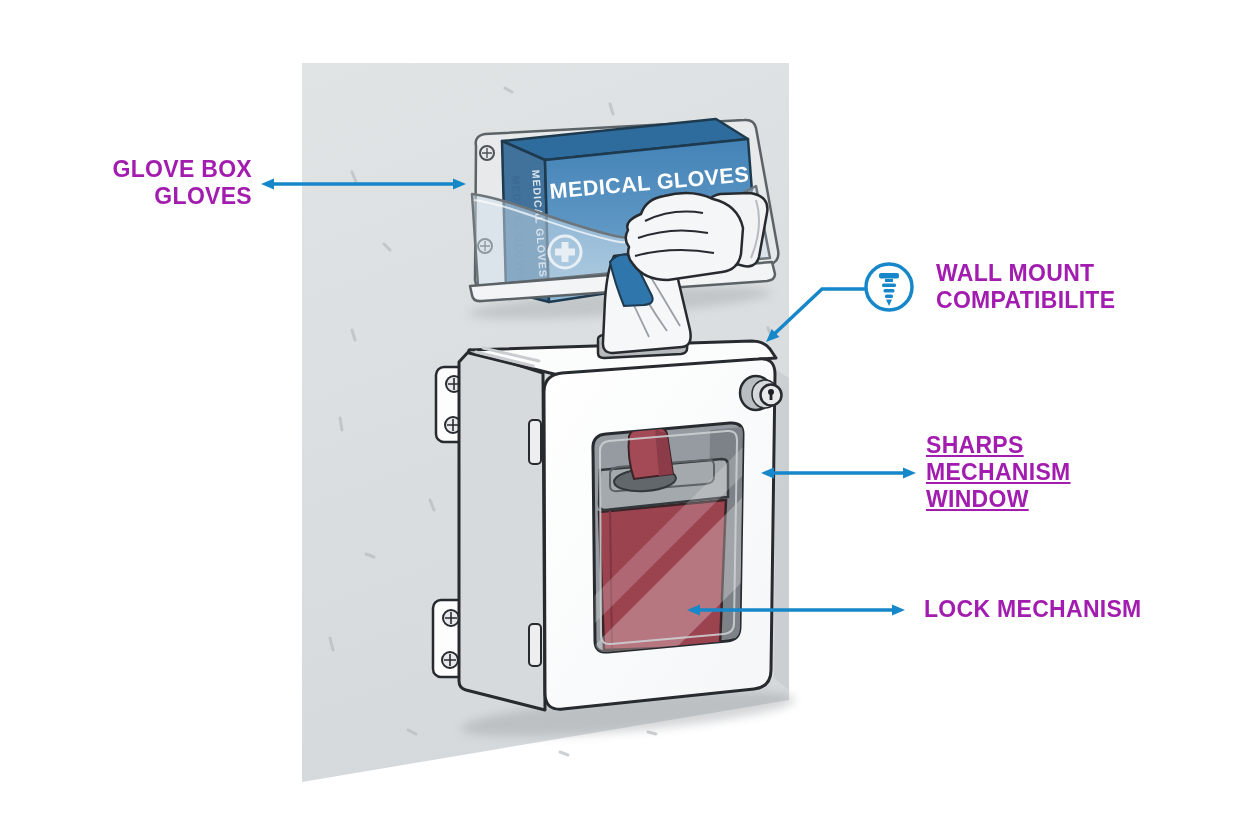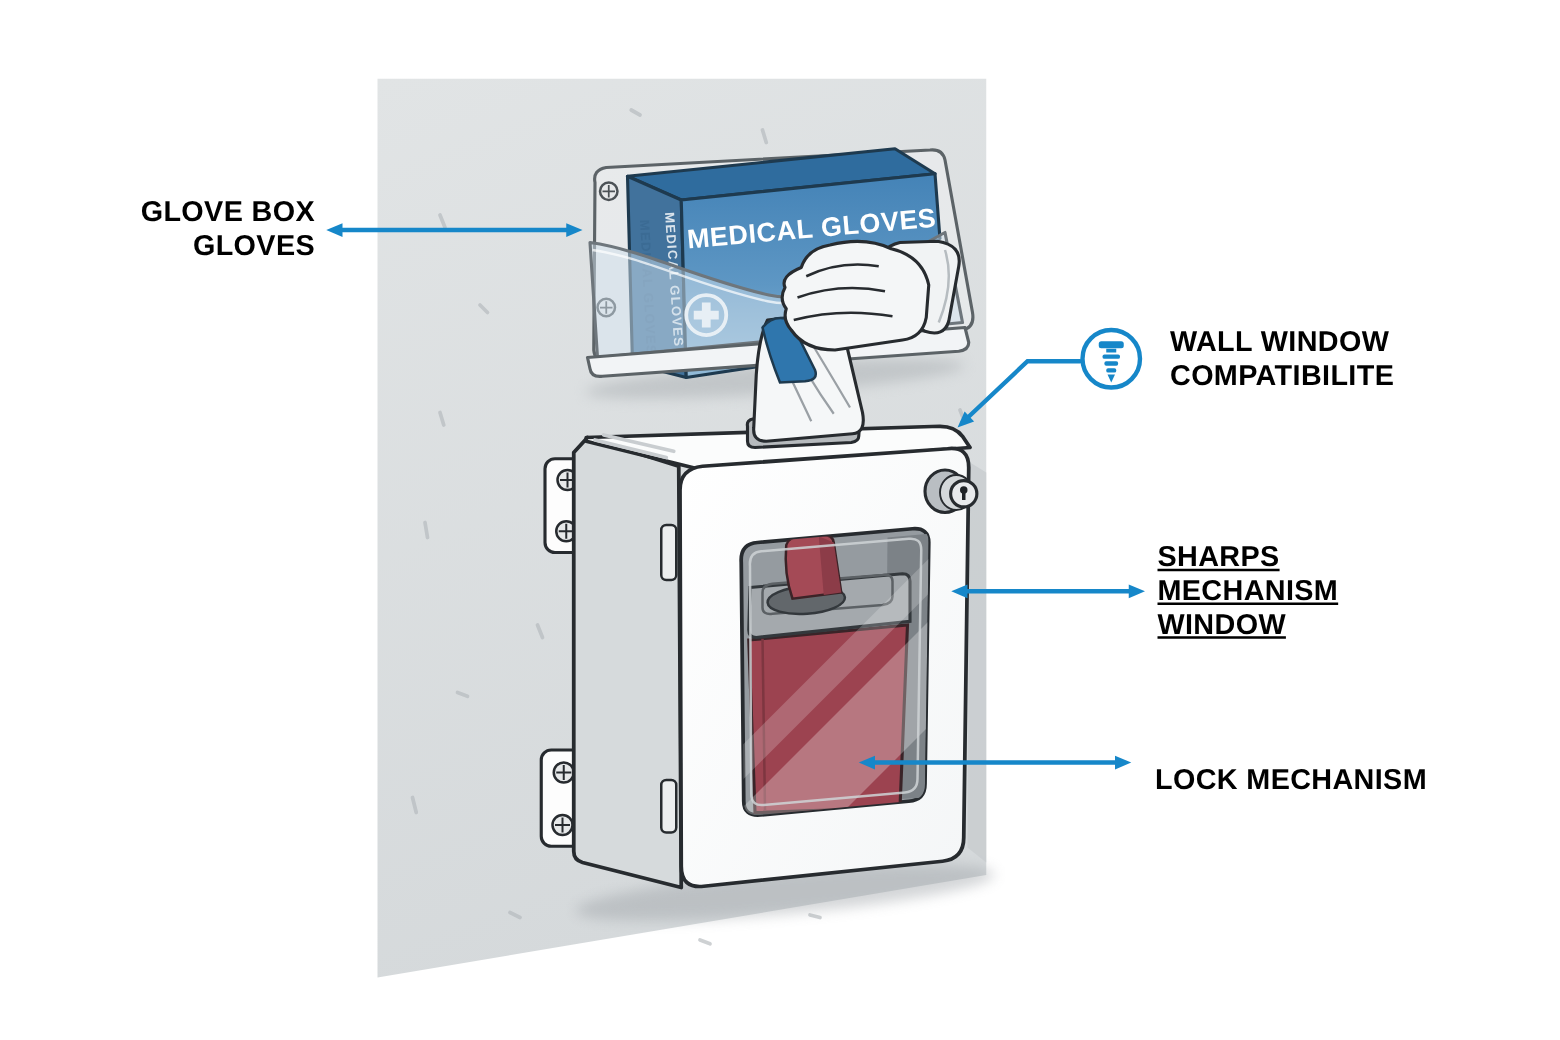--- a/index.html
+++ b/index.html
@@ -2,21 +2,21 @@
 <html><head>
 <meta charset="utf-8">
 <style>
   html,body{margin:0;padding:0;background:#ffffff;}
   .stage{
     position:relative;width:1248px;height:832px;overflow:hidden;background:#ffffff;
     font-family:"Liberation Sans", sans-serif;
   }
   .stage svg{position:absolute;left:0;top:0;}
   .callout{
-    position:absolute;color:#000000;font-weight:bold;font-size:23px;line-height:27px;
+    position:absolute;color:#a21caf;font-weight:bold;font-size:23px;line-height:27px;
     letter-spacing:.3px;white-space:nowrap;
   }
   .callout.right{text-align:right;}
   .callout.left{text-align:left;}
 </style>
 </head>
 <body>
 
 <div class="stage">
 
@@ -197,27 +197,27 @@
     </g>
   </g>
 </svg>
 
 <div class="callout right" style="right:996px; top:156px;">
   <div>GLOVE BOX</div>
   <div>GLOVES</div>
 </div>
 
 <div class="callout left" style="left:936px; top:260px;">
-  <div>WALL WINDOW</div>
+  <div>WALL MOUNT</div>
   <div>COMPATIBILITE</div>
 </div>
 
 <div class="callout left" style="left:926px; top:432px;text-decoration:underline;">
   <div>SHARPS</div>
   <div>MECHANISM</div>
   <div>WINDOW</div>
 </div>
 
-<div class="callout left" style="left:924px; top:596px;margin-top:14px;">
+<div class="callout left" style="left:924px; top:596px;">
   <div>LOCK MECHANISM</div>
 </div>
 
 </div>
 
 </body></html>

